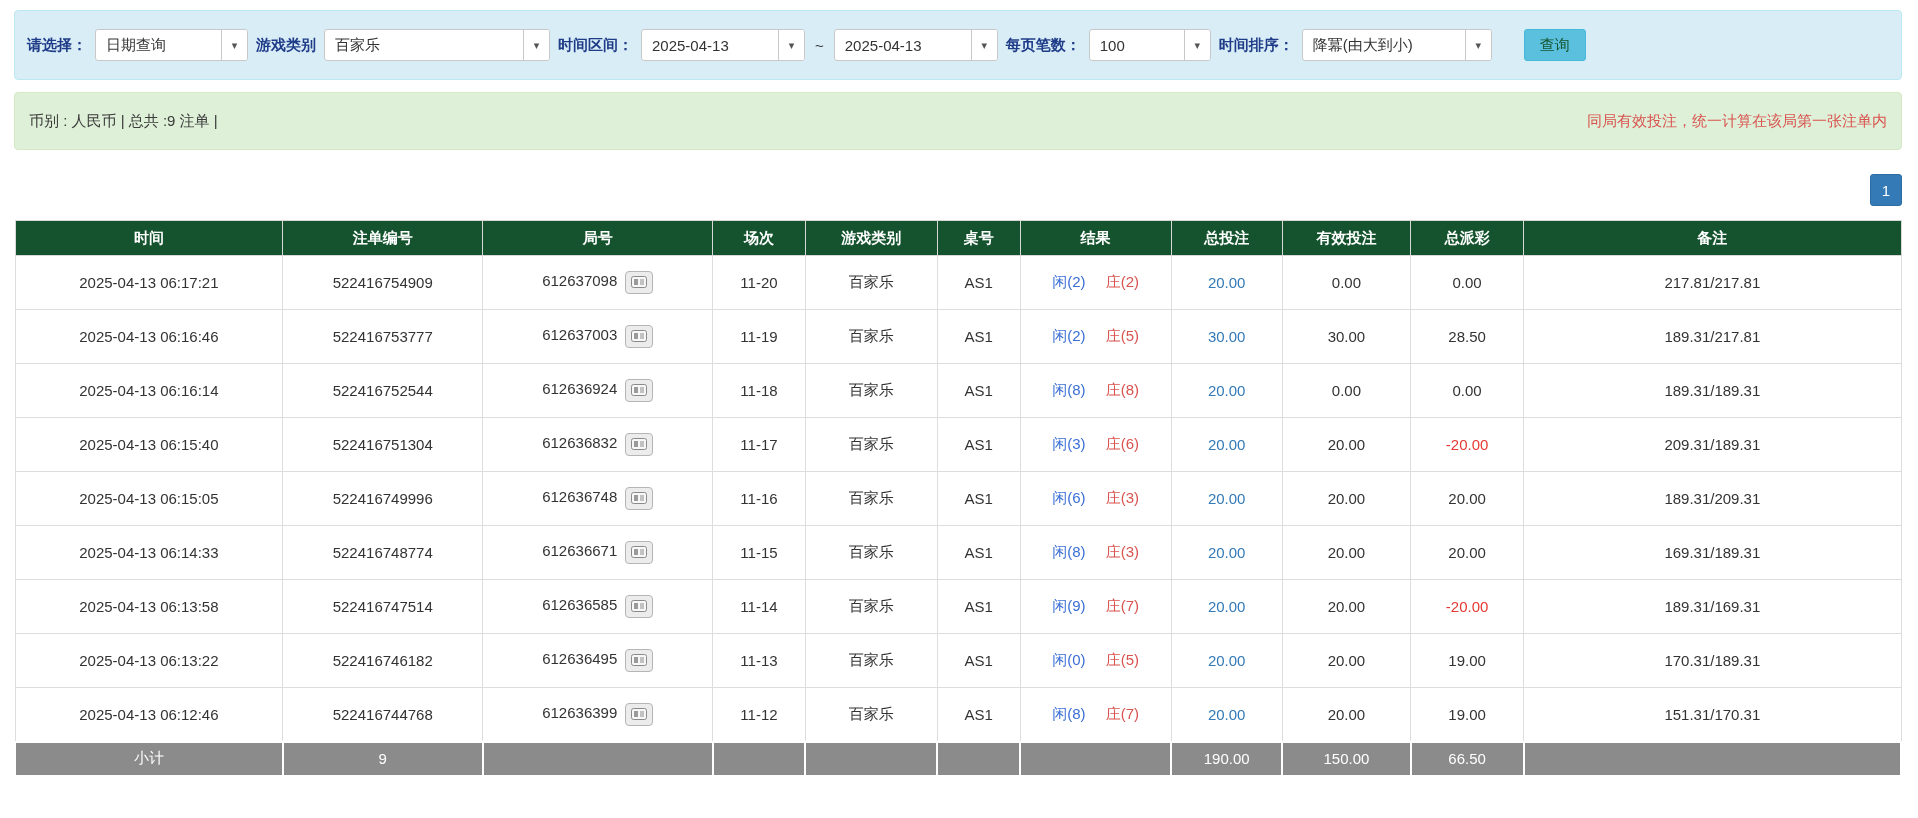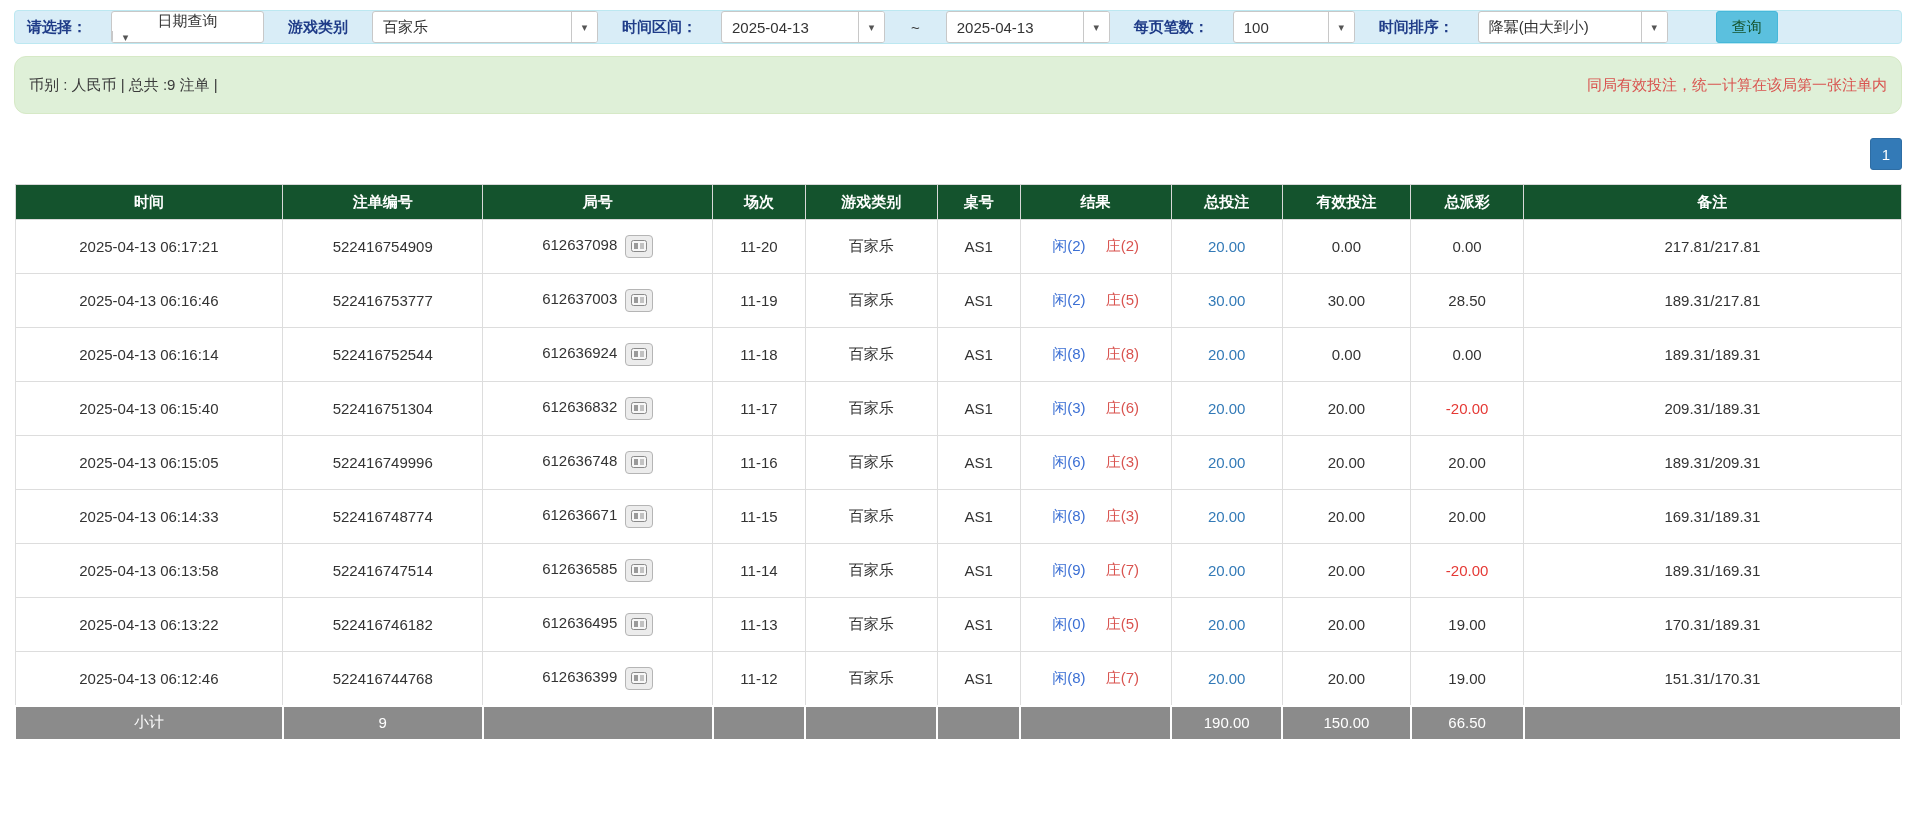--- a/index.html
+++ b/index.html
@@ -10,24 +10,24 @@
     color: #333;
     min-width: 1600px;
   }
   .page { padding: 10px 16px 40px 14px; }
 
   
   .filter-bar {
     background: #d9edf7;
     border: 1px solid #bce8f1;
     border-radius: 4px;
-    padding: 0 12px;
+    padding: 18px 12px;
     display: flex;
     align-items: center;
-    gap: 24px;
+    gap: 8px;
     white-space: nowrap;
   }
   .flabel { color: #1f3c88; font-weight: bold; font-size: 15px; }
   .combo {
     background: #fff;
     border: 1px solid #c8c8c8;
     border-radius: 3px;
     height: 32px;
     display: inline-flex;
     align-items: center;
@@ -40,21 +40,21 @@
     border-left: 1px solid #c8c8c8;
     width: 26px;
     align-self: stretch;
     display: flex;
     align-items: center;
     justify-content: center;
     color: #555;
     font-size: 11px;
     background: #fff;
   }
-  .w-query { width: 153px; flex-direction: column; }
+  .w-query { width: 153px; }
   .w-game  { width: 226px; }
   .w-date  { width: 164px; }
   .w-size  { width: 122px; }
   .w-sort  { width: 190px; }
   .tilde { color: #333; padding: 0 2px; }
   .search-btn {
     background: #5bc0de;
     border: 1px solid #46b8da;
     color: #14532d;
     border-radius: 3px;
@@ -64,21 +64,21 @@
     font-family: inherit;
     cursor: pointer;
     margin-left: 24px;
   }
 
   
   .summary-bar {
     margin-top: 12px;
     background: #dff0d8;
     border: 1px solid #d6e9c6;
-    border-radius: 12px;
+    border-radius: 4px;
     padding: 0 14px;
     height: 58px;
     display: flex;
     align-items: center;
     justify-content: space-between;
   }
   .summary-text { color: #3a3a3a; }
   .notice { color: #d9534f; margin-left: 20px; }
 
   

